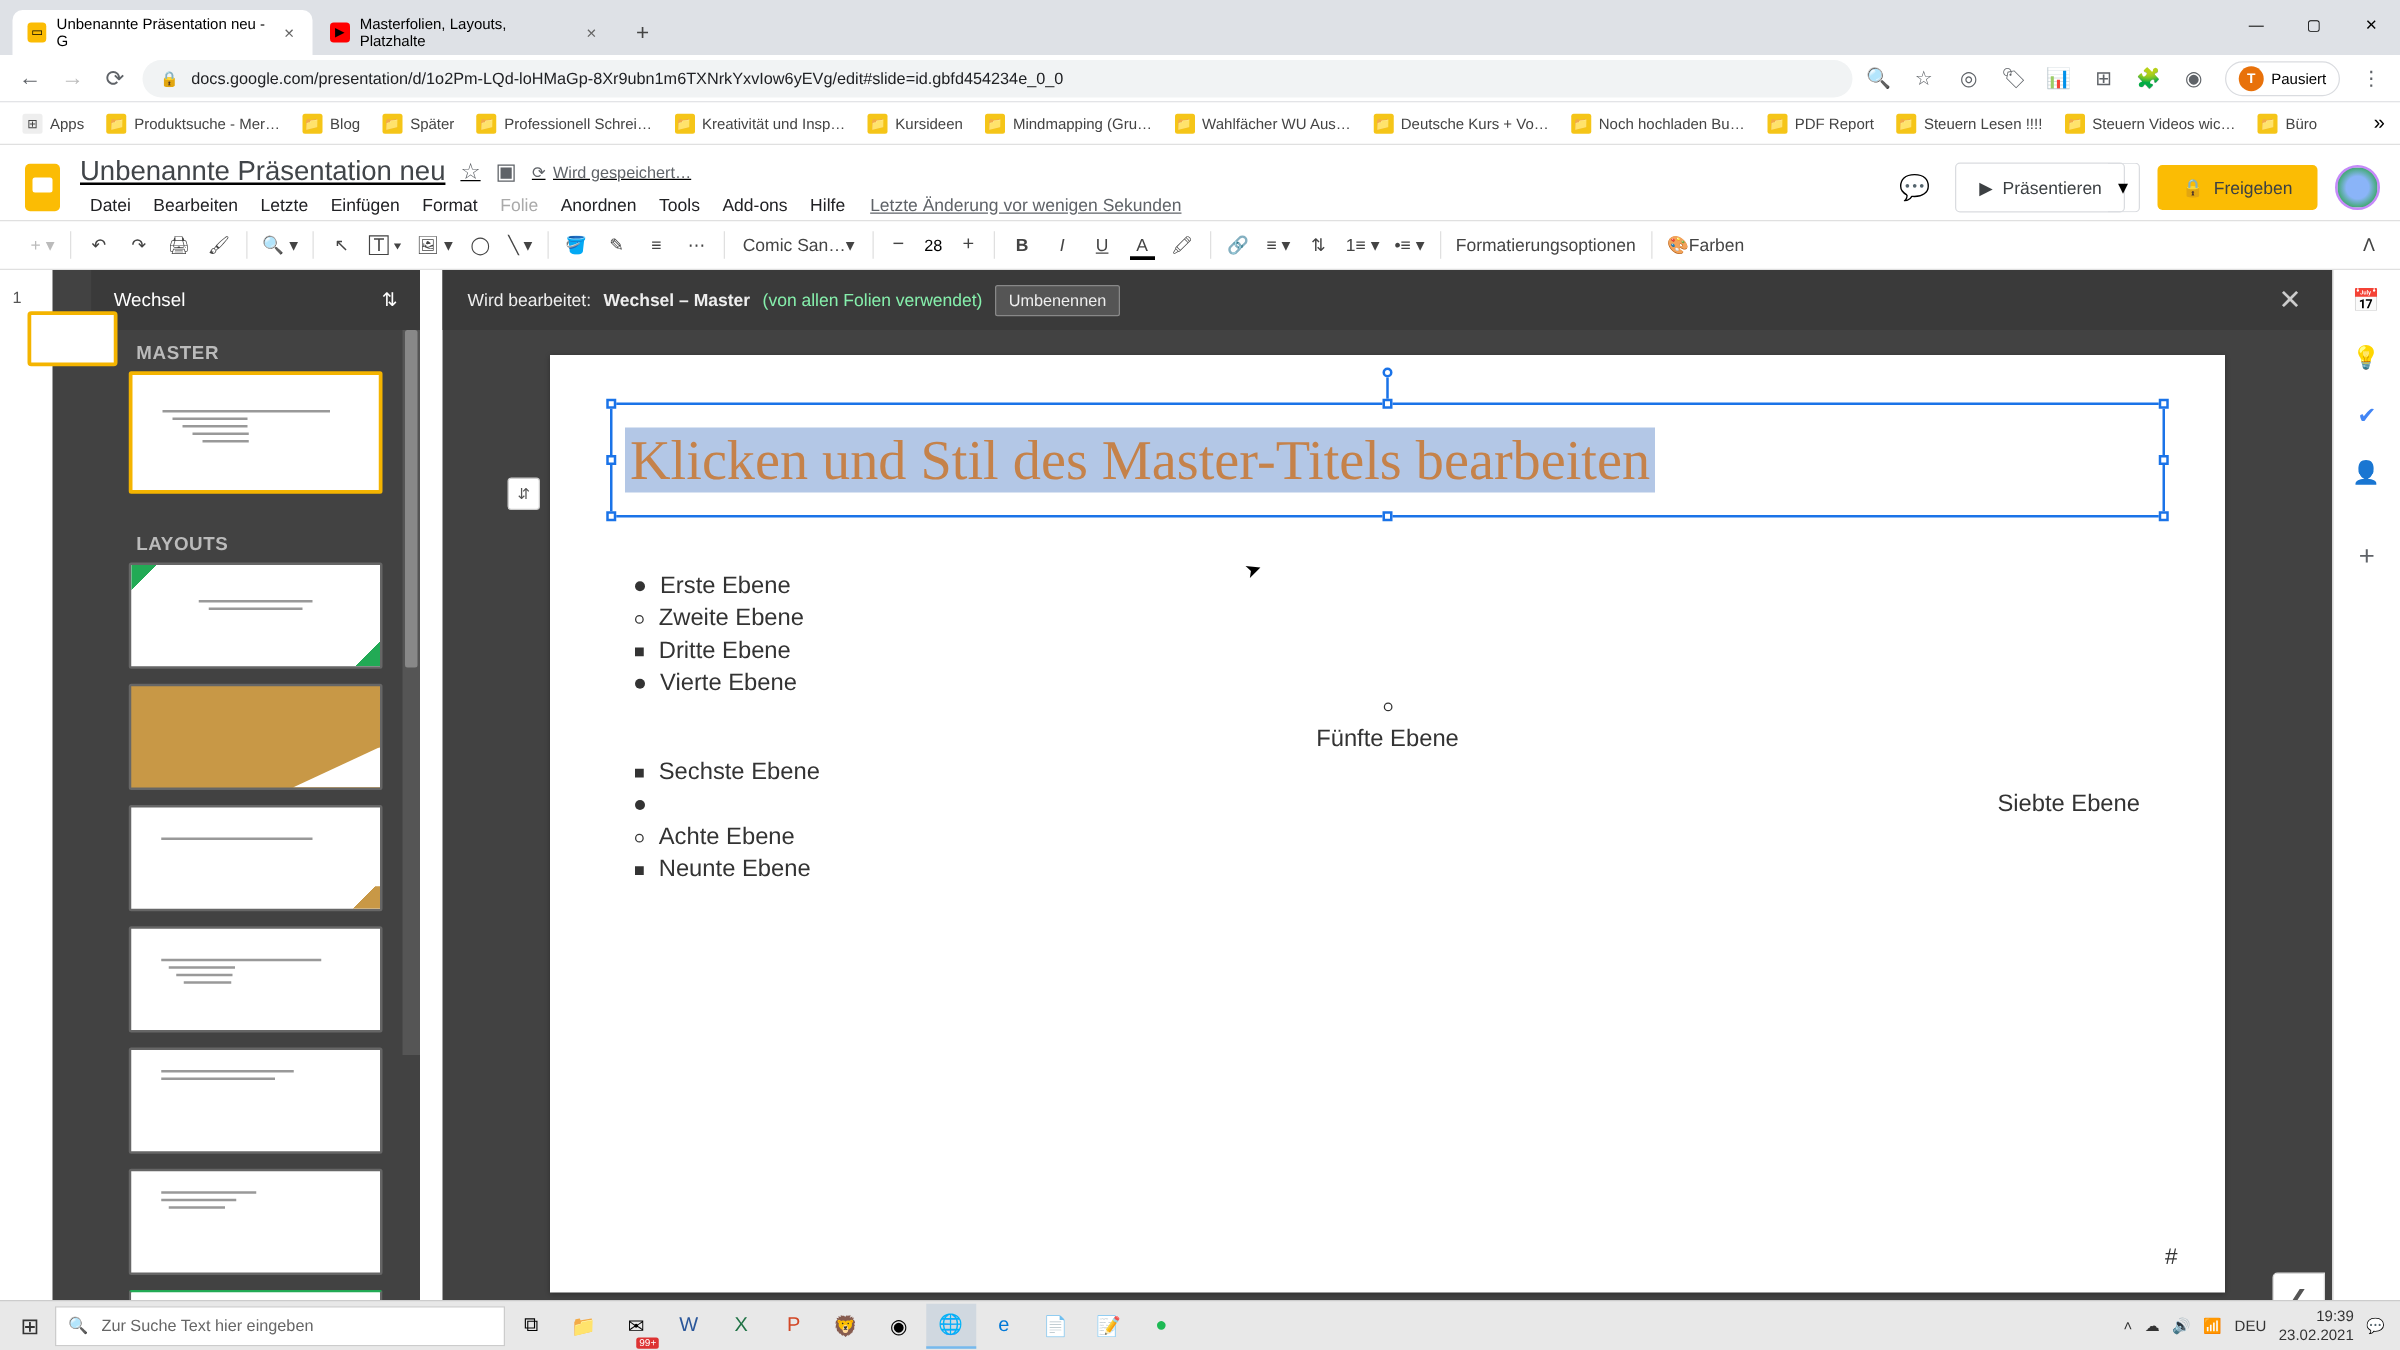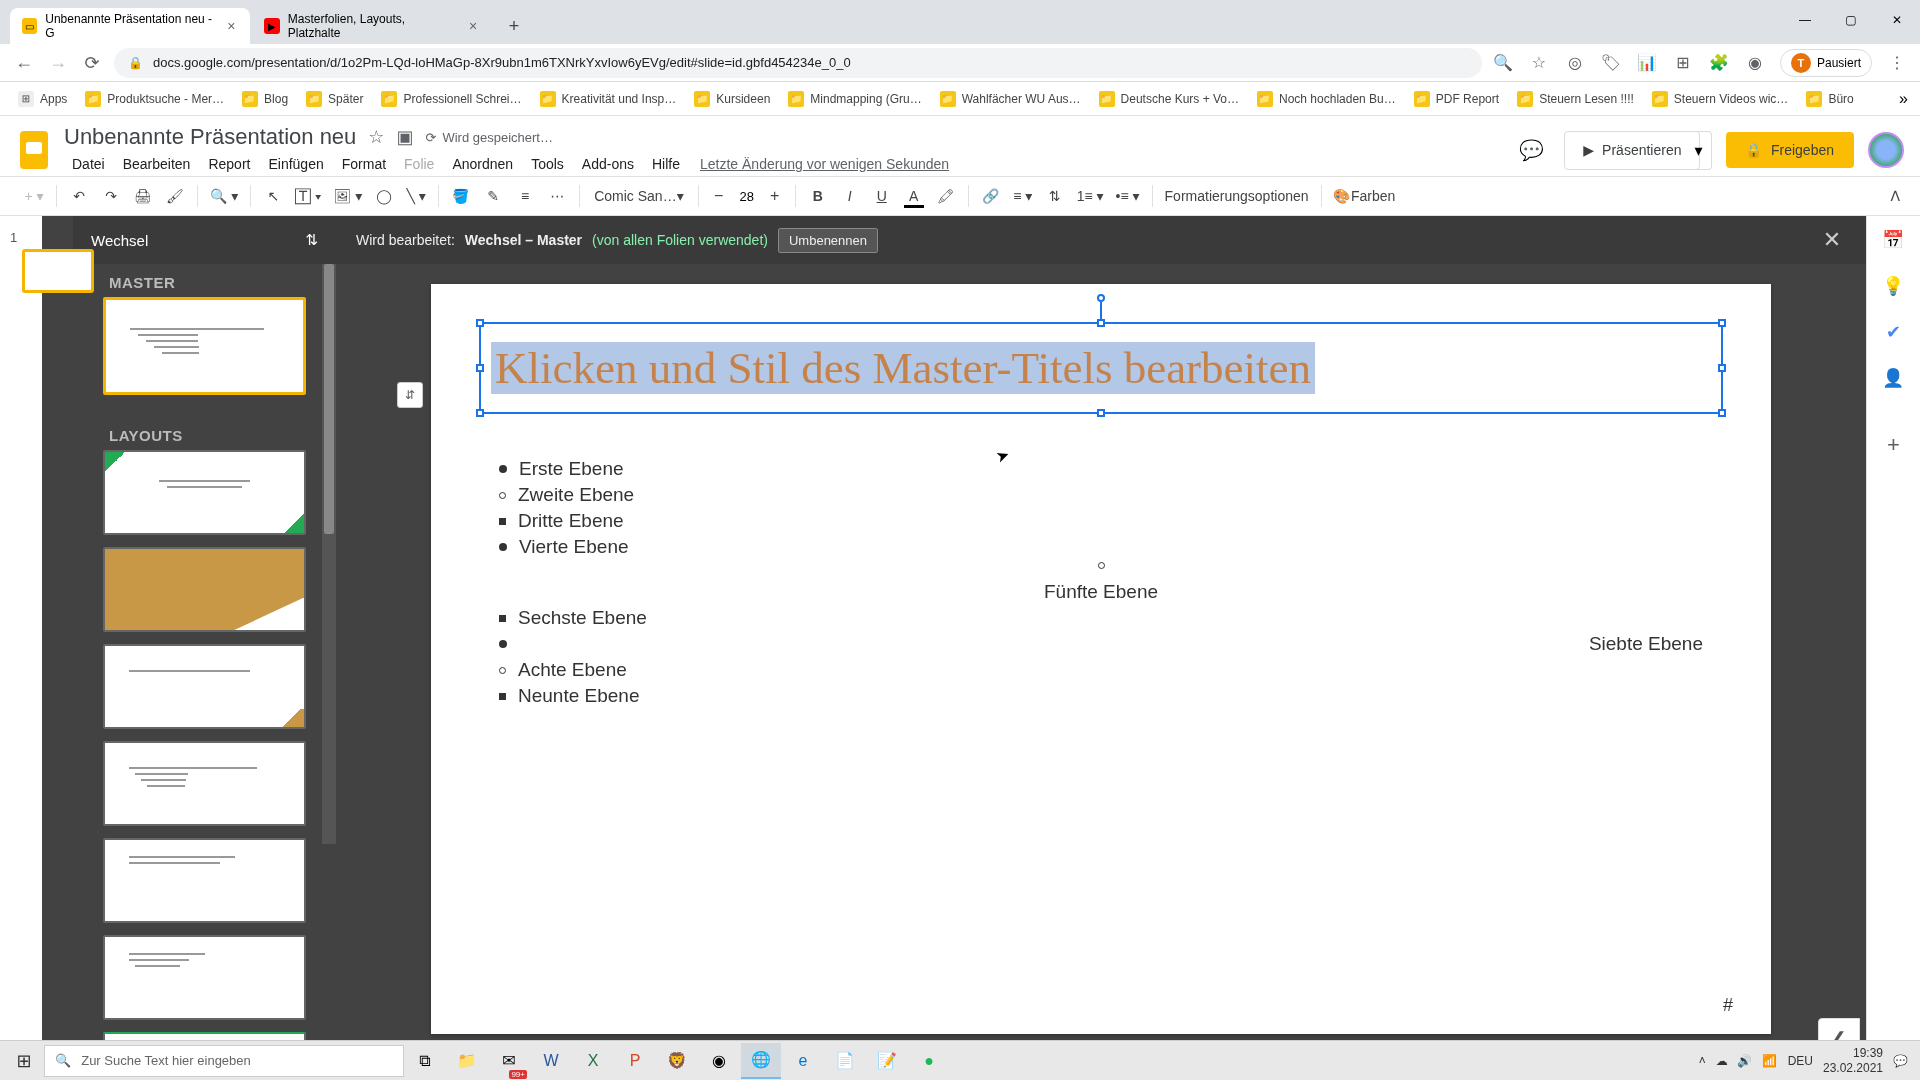--- a/index.html
+++ b/index.html
@@ -32,21 +32,21 @@
 .bm-icon { width: 16px; height: 16px; background: #f5c518; display: flex; align-items: center; justify-content: center; font-size: 10px; border-radius: 2px; }
 .bookmarks-more { margin-left: auto; font-size: 16px; }
 
 
 .slides-app { flex: 1; display: flex; flex-direction: column; background: #fff; }
 .slides-header { display: flex; align-items: center; padding: 8px 16px 0 16px; gap: 12px; }
 .slides-logo { width: 36px; height: 48px; display: flex; align-items: center; justify-content: center; }
 .slides-logo-inner { width: 28px; height: 38px; background: #fbbc04; border-radius: 4px; position: relative; }
 .slides-logo-inner::after { content: ''; position: absolute; left: 6px; top: 11px; width: 16px; height: 12px; background: #fff; border-radius: 2px; }
 .title-area { display: flex; flex-direction: column; }
-.title-row { display: flex; align-items: center; gap: 12px; }
+.title-row { display: flex; align-items: center; gap: 12px; text-decoration: underline; }
 .doc-title { font-size: 22px; color: #414549; font-weight: 400; }
 .title-icon { color: #5f6368; font-size: 18px; }
 .saving-text { font-size: 13px; color: #5f6368; display: flex; align-items: center; gap: 6px; }
 .menu-bar { display: flex; gap: 2px; font-size: 14px; color: #202124; margin-top: 2px; }
 .menu-item { padding: 4px 8px; }
 .menu-item.disabled { color: #aaa; }
 .last-edit { color: #5f6368; text-decoration: underline; font-size: 14px; padding: 4px 10px; }
 .header-right { margin-left: auto; display: flex; align-items: center; gap: 14px; }
 .hdr-icon-btn { width: 36px; height: 36px; display: flex; align-items: center; justify-content: center; color: #5f6368; font-size: 20px; }
 .present-btn { display: flex; align-items: center; gap: 8px; padding: 9px 18px; border: 1px solid #dadce0; border-radius: 4px; font-size: 14px; color: #3c4043; }
@@ -82,21 +82,21 @@
 .thumb { background: #fff; border-radius: 2px; margin-bottom: 12px; position: relative; overflow: hidden; }
 .thumb.master-main { height: 98px; border: 3px solid #f4b400; }
 .thumb.selected { border: 3px solid #f4b400; }
 .thumb.layout { height: 85px; border: 2px solid #666; }
 .thumb.layout.gold { background: #c89846; }
 .thumb-decor-tl { position: absolute; top: 0; left: 0; width: 30px; height: 20px; background: linear-gradient(135deg, #2a5 40%, transparent 40%); }
 .thumb-decor-br { position: absolute; bottom: 0; right: 0; width: 30px; height: 20px; background: linear-gradient(315deg, #2a5 40%, transparent 40%); }
 .thumb-text-lines { position: absolute; top: 30%; left: 12%; right: 12%; }
 .thumb-text-lines .tl { height: 2px; background: #999; margin-bottom: 4px; }
 
-.canvas-area { flex: 1; background: #424242; display: flex; flex-direction: column; }
+.canvas-area { flex: 1; background: #424242; display: flex; flex-direction: column; margin-left: 18px; }
 .master-info-bar { height: 48px; display: flex; align-items: center; padding: 0 20px; gap: 10px; color: #eee; font-size: 14px; background: #3a3a3a; }
 .master-info-bar .faded { color: #86efac; }
 .rename-btn { background: #555; border: 1px solid #888; padding: 4px 10px; color: #eee; font-size: 13px; border-radius: 2px; }
 .close-master { margin-left: auto; color: #ccc; font-size: 22px; width: 28px; height: 28px; display: flex; align-items: center; justify-content: center; }
 
 .slide-canvas-wrap { flex: 1; padding: 20px 60px; display: flex; align-items: flex-start; justify-content: center; position: relative; }
 .slide-canvas { width: 1340px; height: 750px; background: #fff; position: relative; box-shadow: 0 1px 4px rgba(0,0,0,0.3); }
 .autofit-icon { position: absolute; left: -34px; top: 98px; width: 26px; height: 26px; background: #fff; border: 1px solid #ccc; border-radius: 3px; display: flex; align-items: center; justify-content: center; font-size: 12px; color: #555; }
 
 .title-box { position: absolute; top: 38px; left: 48px; right: 48px; height: 92px; border: 2px solid #1a73e8; display: flex; align-items: center; padding: 0 10px; }
@@ -264,21 +264,21 @@
           <span class="title-icon">☆</span>
           <span class="title-icon">▣</span>
           <span class="saving-text">
               <span>⟳</span>
               <span>Wird gespeichert…</span>
             </span>
         </div>
         <div class="menu-bar">
           <span class="menu-item">Datei</span>
           <span class="menu-item">Bearbeiten</span>
-          <span class="menu-item">Report</span>
+          <span class="menu-item">Letzte</span>
           <span class="menu-item">Einfügen</span>
           <span class="menu-item">Format</span>
           <span class="menu-item disabled">Folie</span>
           <span class="menu-item">Anordnen</span>
           <span class="menu-item">Tools</span>
           <span class="menu-item">Add-ons</span>
           <span class="menu-item">Hilfe</span>
           <span class="last-edit">Letzte Änderung vor wenigen Sekunden</span>
         </div>
       </div>

